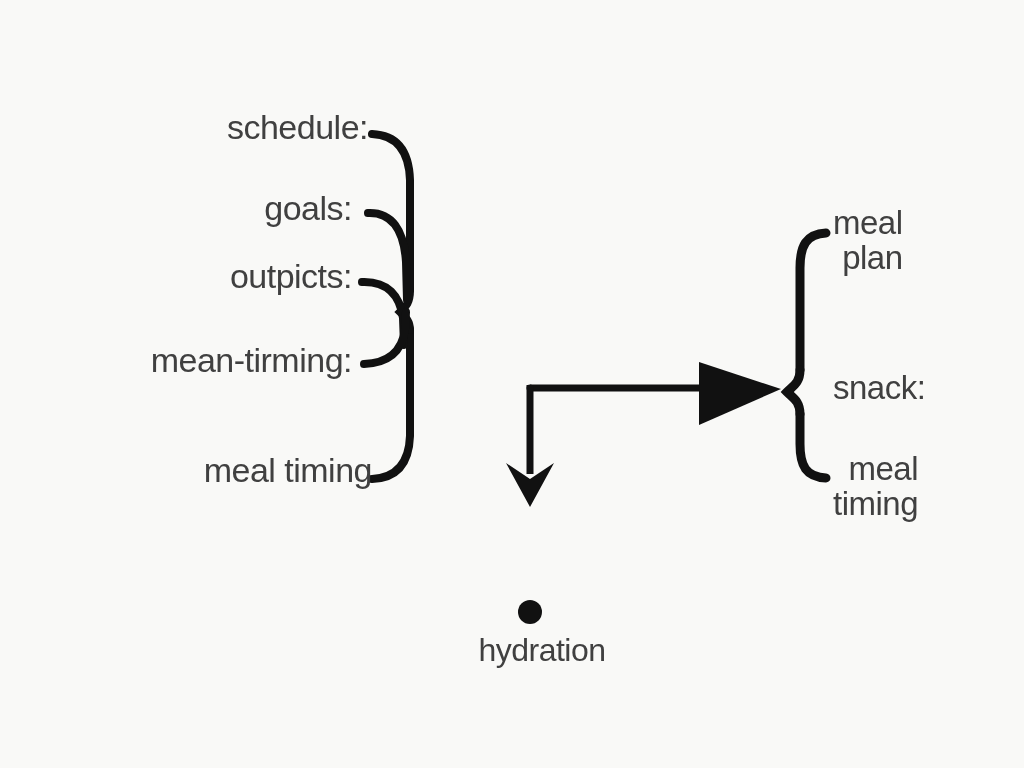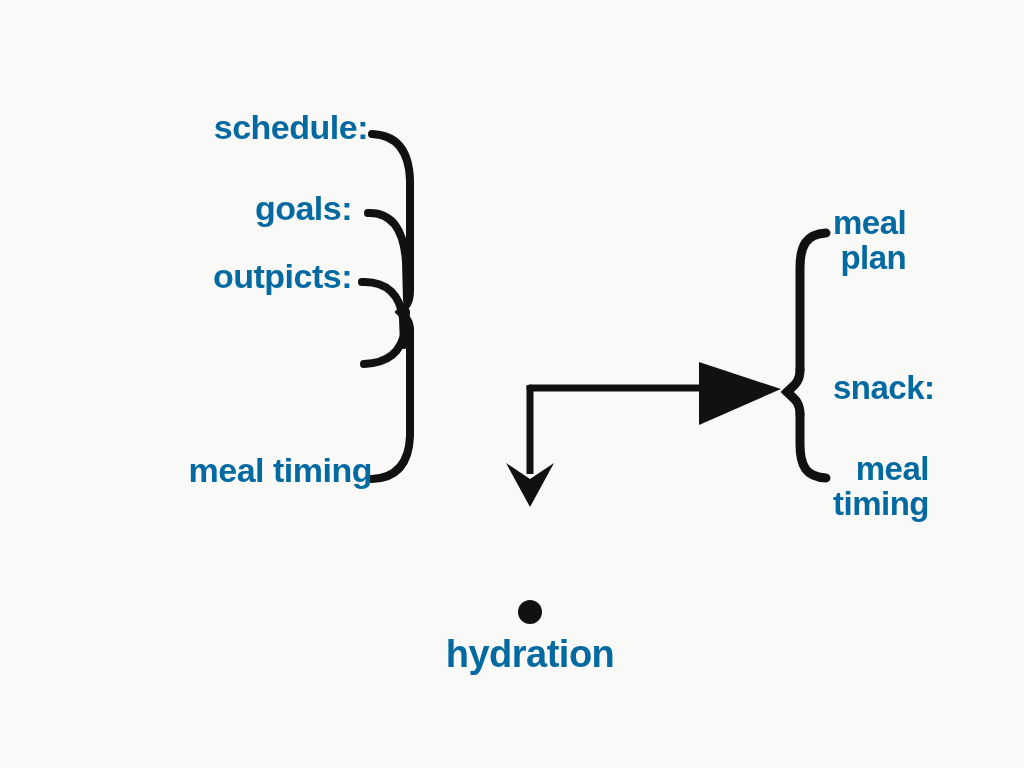--- a/index.html
+++ b/index.html
@@ -17,23 +17,23 @@
   }
   #diagram-svg {
     position: absolute;
     top: 0;
     left: 0;
     width: 1024px;
     height: 768px;
   }
   .label {
     position: absolute;
-    color: #0369a1;
+    color: #404040;
     font-family: "Liberation Sans", sans-serif;
-    font-weight: bold;
+    font-weight: normal;
     letter-spacing: -0.5px;
     white-space: pre;
     line-height: 1.06;
   }
   .label-right-align {
     text-align: right;
   }
   .label-left-align {
     text-align: right;
   }
@@ -45,21 +45,21 @@
   #lbl-goals      { right: 672px; top: 190px;  font-size: 34px; }
   #lbl-outpicts   { right: 672px; top: 258px;  font-size: 34px; }
   #lbl-meantiming { right: 672px; top: 342px;  font-size: 34px; }
   #lbl-mealtiming { right: 652px; top: 452px;  font-size: 34px; }
   
   #lbl-meal-plan   { left: 833px; top: 206px; font-size: 33px; }
   #lbl-meal        { left: 833px; top: 371px; font-size: 33px; }
   #lbl-meal-timing { left: 833px; top: 452px; font-size: 33px; }
   
   #lbl-snack-list { left: 430px; top: 514px; width: 200px; font-size: 34px; }
-  #lbl-hydration  { left: 400px; top: 634px; width: 260px; font-size: 38px; }
+  #lbl-hydration  { left: 412px; top: 634px; width: 260px; font-size: 32px; }
 </style>
 </head>
 <body>
 
 <div id="canvas">
 
   <svg id="diagram-svg" viewBox="0 0 1024 768">
 
     <path d="M 372 134 C 396 135, 409 150, 410 180 L 410 290" fill="none" stroke="#111111" stroke-width="8" stroke-linecap="round"></path>
 
@@ -87,20 +87,21 @@
 
     <circle cx="530" cy="612" r="12" fill="#111111"></circle>
   </svg>
 
   <div class="label label-right-align" id="lbl-schedule">schedule:</div>
 
   <div class="label label-right-align" id="lbl-outpicts">outpicts:</div>
 
   <div class="label label-right-align" id="lbl-goals">goals:</div>
 
+  <div class="label label-right-align" id="lbl-meantiming">mean-tirming:</div>
 
   <div class="label label-right-align" id="lbl-mealtiming">meal timing</div>
 
   <div class="label label-left-align" id="lbl-meal-plan">meal
 plan</div>
 
   <div class="label label-left-align" id="lbl-meal">snack:</div>
 
   <div class="label label-left-align" id="lbl-meal-timing">meal
 timing</div>

